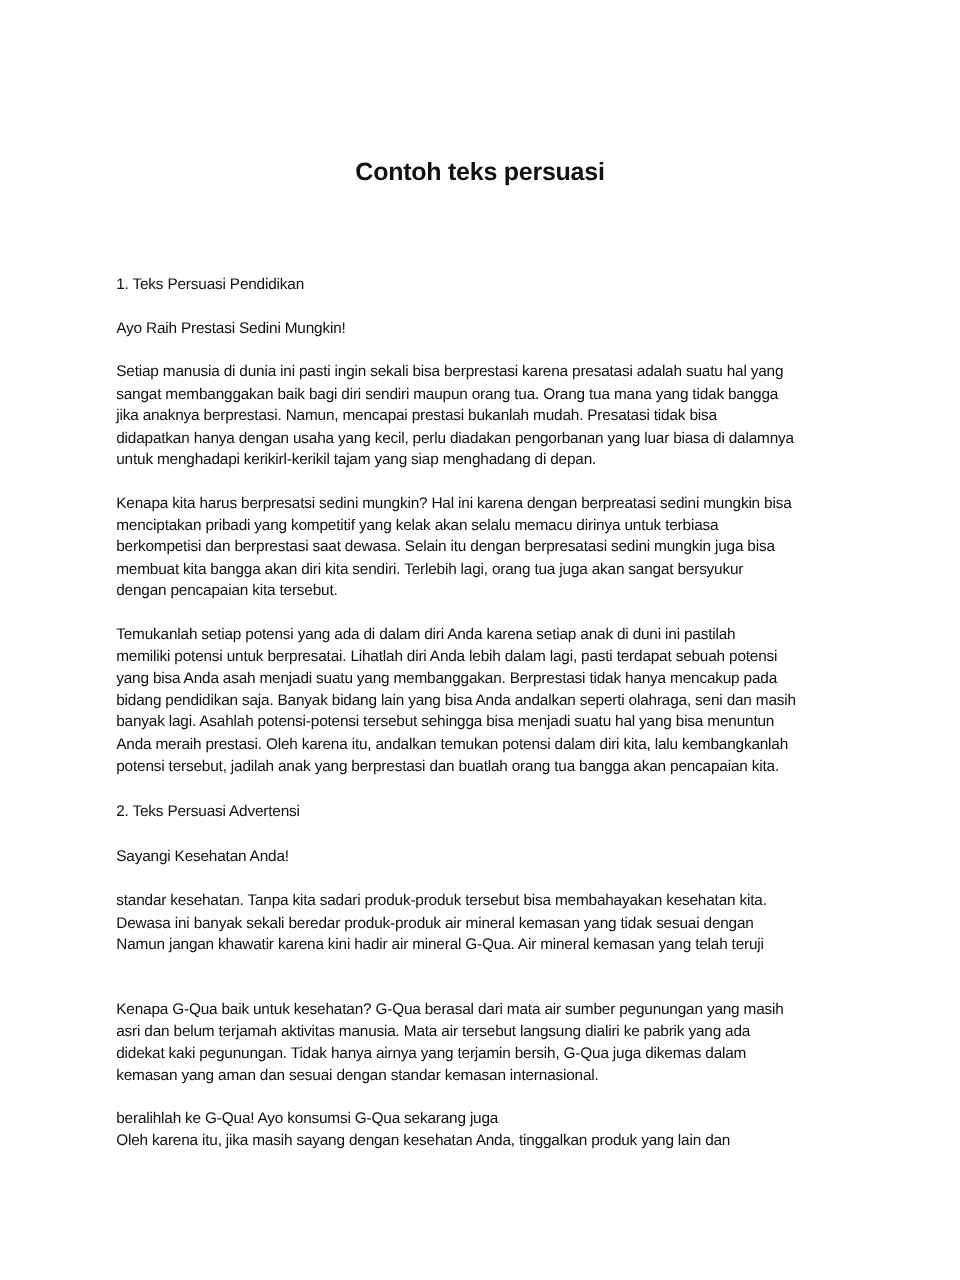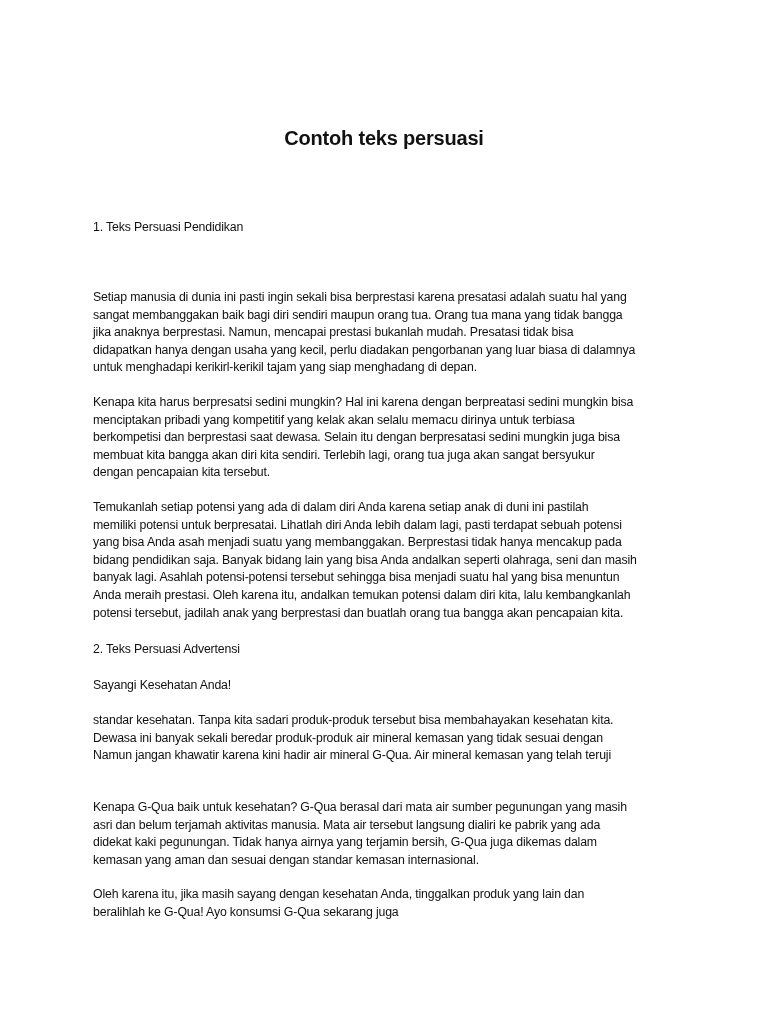--- a/index.html
+++ b/index.html
@@ -14,20 +14,21 @@
     .heading { font-weight: normal; }
   </style>
 </head>
 <body>
 
 <div class="page">
 
   <div class="title">Contoh teks persuasi</div>
 
   <div class="block heading" style="top:219px">1. Teks Persuasi Pendidikan</div>
+  <div class="block" style="top:254px">Ayo Raih Prestasi Sedini Mungkin!</div>
 
   <div class="block" style="top:289px">
     <span class="ln">Setiap manusia di dunia ini pasti ingin sekali bisa berprestasi karena presatasi adalah suatu hal yang</span>
     <span class="ln">sangat membanggakan baik bagi diri sendiri maupun orang tua. Orang tua mana yang tidak bangga</span>
     <span class="ln">jika anaknya berprestasi. Namun, mencapai prestasi bukanlah mudah. Presatasi tidak bisa</span>
     <span class="ln">didapatkan hanya dengan usaha yang kecil, perlu diadakan pengorbanan yang luar biasa di dalamnya</span>
     <span class="ln">untuk menghadapi kerikirl-kerikil tajam yang siap menghadang di depan.</span>
   </div>
 
   <div class="block" style="top:394px">
@@ -58,17 +59,17 @@
   </div>
 
   <div class="block" style="top:799px">
     <span class="ln">Kenapa G-Qua baik untuk kesehatan? G-Qua berasal dari mata air sumber pegunungan yang masih</span>
     <span class="ln">asri dan belum terjamah aktivitas manusia. Mata air tersebut langsung dialiri ke pabrik yang ada</span>
     <span class="ln">didekat kaki pegunungan. Tidak hanya airnya yang terjamin bersih, G-Qua juga dikemas dalam</span>
     <span class="ln">kemasan yang aman dan sesuai dengan standar kemasan internasional.</span>
   </div>
 
   <div class="block" style="top:886px">
+    <span class="ln">beralihlah ke G-Qua! Ayo konsumsi G-Qua sekarang juga</span>
     <span class="ln">Oleh karena itu, jika masih sayang dengan kesehatan Anda, tinggalkan produk yang lain dan</span>
-    <span class="ln">beralihlah ke G-Qua! Ayo konsumsi G-Qua sekarang juga</span>
   </div>
 
 </div>
 
 </body></html>

